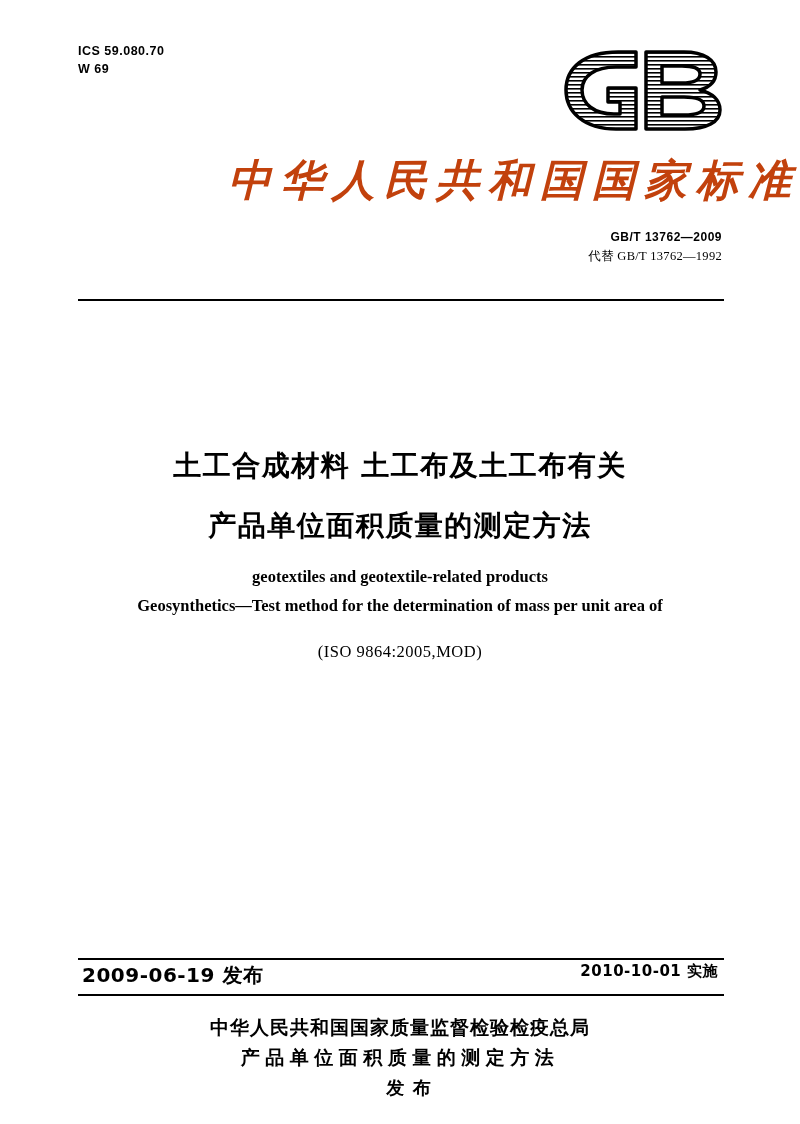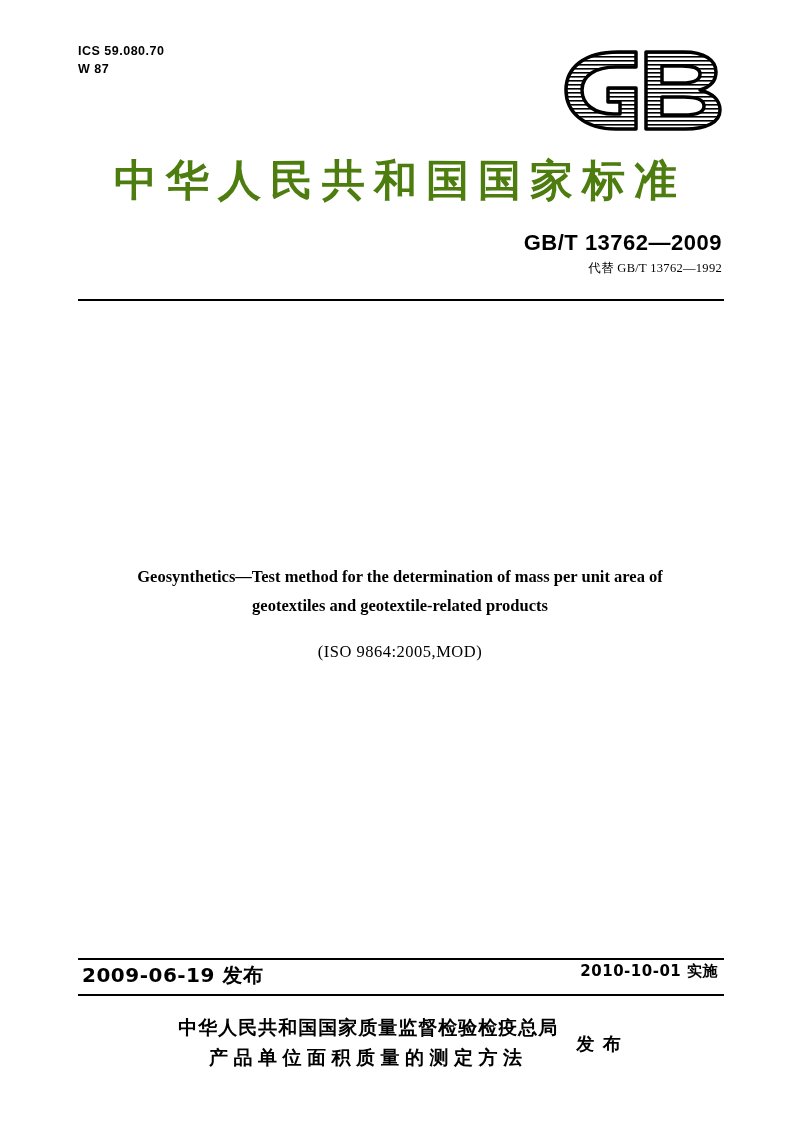--- a/index.html
+++ b/index.html
@@ -42,39 +42,40 @@
     width: 170px;
     height: 85px;
   }
 
   
   .nat-title {
     position: absolute;
     left: 0;
     top: 140px;
     width: 800px;
-    text-align: center;
+    text-align: right;
     font-family: "DejaVu Sans", sans-serif;
     font-weight: bold;
     font-size: 43px;
     letter-spacing: 9px;
-    color: #4d7c0f;
+    color: #c2410c;
     white-space: nowrap;
+    font-style: italic;
   }
 
   
   .std-no {
     position: absolute;
     right: 78px;
     top: 218px;
     text-align: right;
     font-family: "Liberation Sans", sans-serif;
   }
   .std-no .main {
-    font-size: 22px;
+    font-size: 12px;
     font-weight: bold;
     letter-spacing: 0.5px;
   }
   .std-no .sub {
     margin-top: 4px;
     font-size: 12.5px;
     font-family: "Liberation Serif", serif;
     letter-spacing: 0.3px;
   }
 
@@ -166,20 +167,21 @@
 
   
   .org-block {
     position: absolute;
     left: 0;
     top: 1000px;
     width: 800px;
     display: flex;
     justify-content: center;
     align-items: center;
+    flex-direction: column;
   }
   .org-names {
     font-family: "DejaVu Sans", sans-serif;
     font-weight: bold;
     font-size: 19px;
     line-height: 30px;
     text-align: center;
   }
   .org-names .line1 { letter-spacing: 1px; }
   .org-names .line2 { letter-spacing: 5.5px; }
@@ -192,21 +194,21 @@
     padding-top: 4px;
   }
 </style>
 </head>
 <body>
 
 <div class="page">
 
   <div class="ics-block">
     <div>ICS 59.080.70</div>
-    <div>W 87</div>
+    <div>W 69</div>
   </div>
 
   <div class="gb-logo">
     <svg width="170" height="85" viewBox="0 0 170 85" xmlns="http://www.w3.org/2000/svg">
       <defs>
         <pattern id="hatch" width="4" height="4" patternUnits="userSpaceOnUse" patternTransform="rotate(0)">
           <rect width="4" height="4" fill="#ffffff"></rect>
           <rect width="4" height="1.6" fill="#000000"></rect>
         </pattern>
       </defs>
@@ -237,24 +239,28 @@
 
   <div class="nat-title">中华人民共和国国家标准</div>
 
   <div class="std-no">
     <div class="main">GB/T 13762—2009</div>
     <div class="sub">代替 GB/T 13762—1992</div>
   </div>
 
   <div class="rule-top"></div>
 
+  <div class="cn-title">
+    <span>土工合成材料  土工布及土工布有关</span>
+    <span class="l2">产品单位面积质量的测定方法</span>
+  </div>
 
   <div class="en-title">
+    <div>geotextiles and geotextile-related products</div>
     <div>Geosynthetics—Test method for the determination of mass per unit area of</div>
-    <div>geotextiles and geotextile-related products</div>
   </div>
 
   <div class="iso-note">(ISO 9864:2005,MOD)</div>
 
   <div class="rule-bottom"></div>
   <div class="rule-bottom2"></div>
 
   <div class="date-issue">2009-06-19 发布</div>
   <div class="date-impl">2010-10-01 实施</div>
 

